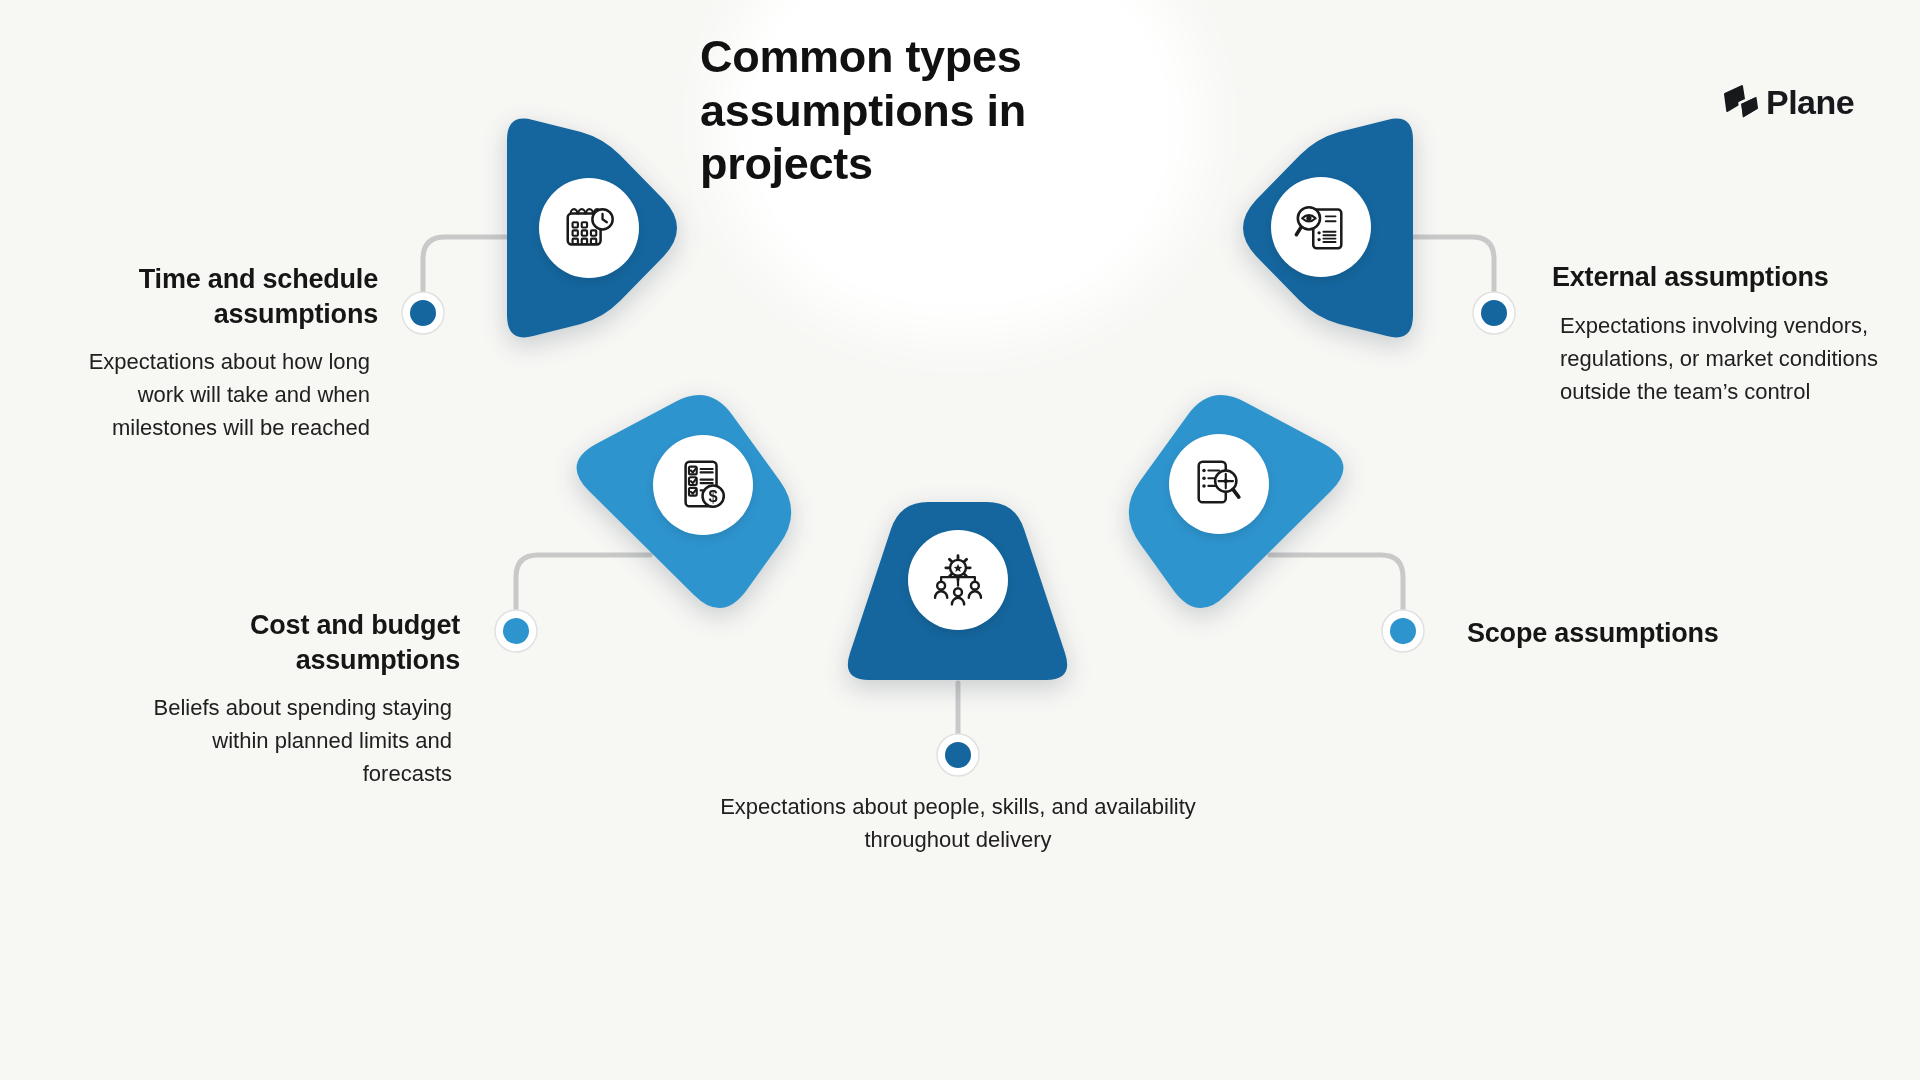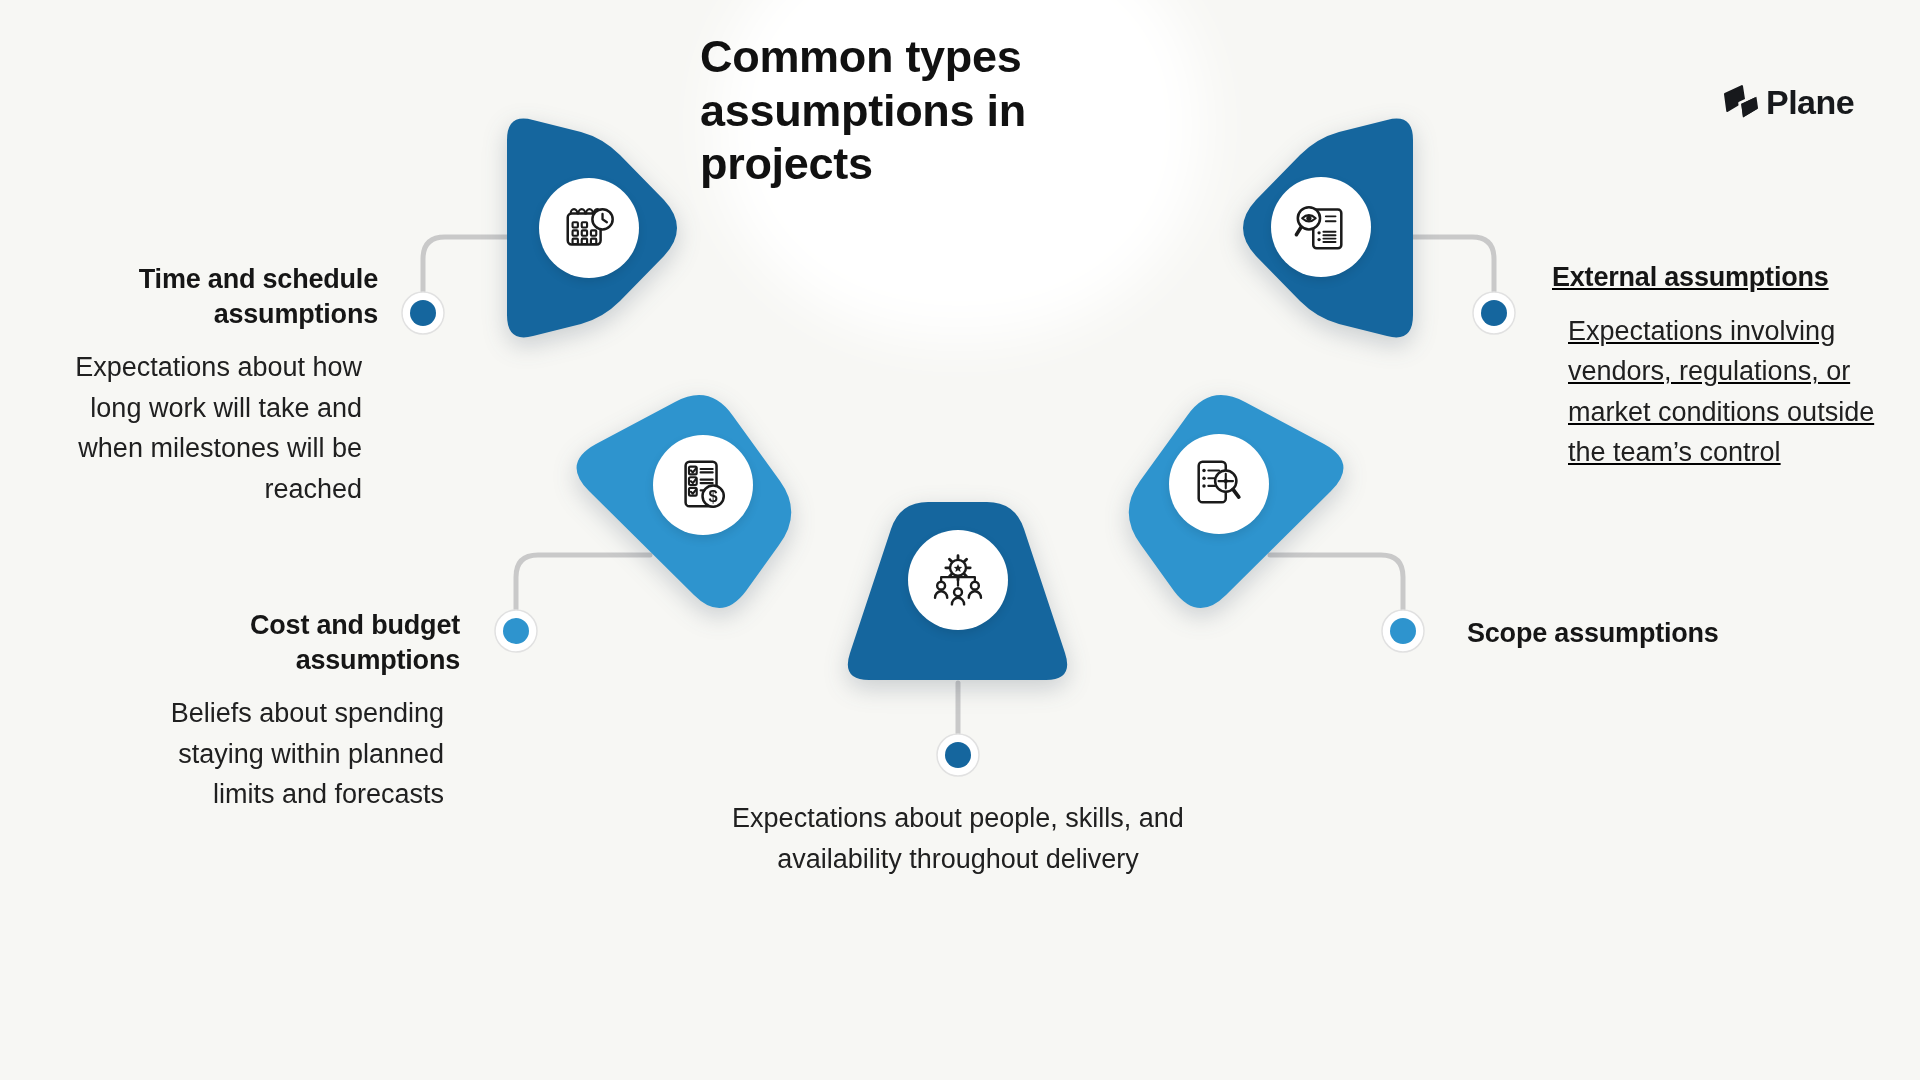--- a/index.html
+++ b/index.html
@@ -16,31 +16,31 @@
   
   .brand{left:1720px;top:44px;display:flex;align-items:center;margin-top:39px;}
   .brand-name{font-size:34px;font-weight:700;color:#17191c;letter-spacing:-0.5px;}
 
   
   .shape-svg{filter:drop-shadow(0 8px 12px rgba(40,60,80,0.22));}
   .icon-circle{width:100px;height:100px;border-radius:50%;background:#ffffff;box-shadow:0 4px 10px rgba(0,0,0,0.10);display:flex;align-items:center;justify-content:center;}
 
   
   .block h2{margin:0 0 14px 0;font-size:27px;line-height:1.28;font-weight:700;color:#161616;letter-spacing:-0.2px;}
-  .block p{margin:16px;font-size:27px;line-height:1.5;font-weight:400;color:#202020;}
+  .block p{margin:8px;font-size:22px;line-height:1.5;font-weight:400;color:#202020;}
   .align-right{text-align:right;}
   .align-left{text-align:left;}
   .align-center{text-align:center;}
 
   .t-time{left:38px;top:262px;width:340px;}
   .t-cost{left:120px;top:608px;width:340px;}
   .t-resource{left:698px;top:782px;width:520px;}
   .t-resource h2{max-width:300px;margin-left:auto;margin-right:auto;margin-bottom:14px;}
   .t-scope{left:1467px;top:616px;width:360px;}
-  .t-external{left:1552px;top:260px;width:345px;text-decoration:underline;}
+  .t-external{left:1552px;top:260px;width:345px;}
 
   .ico{stroke:#1a1a1a;fill:none;stroke-linecap:round;stroke-linejoin:round;}
 </style>
 </head>
 <body>
 
 <div id="canvas">
 
   <div class="abs title-blob"></div>
 

